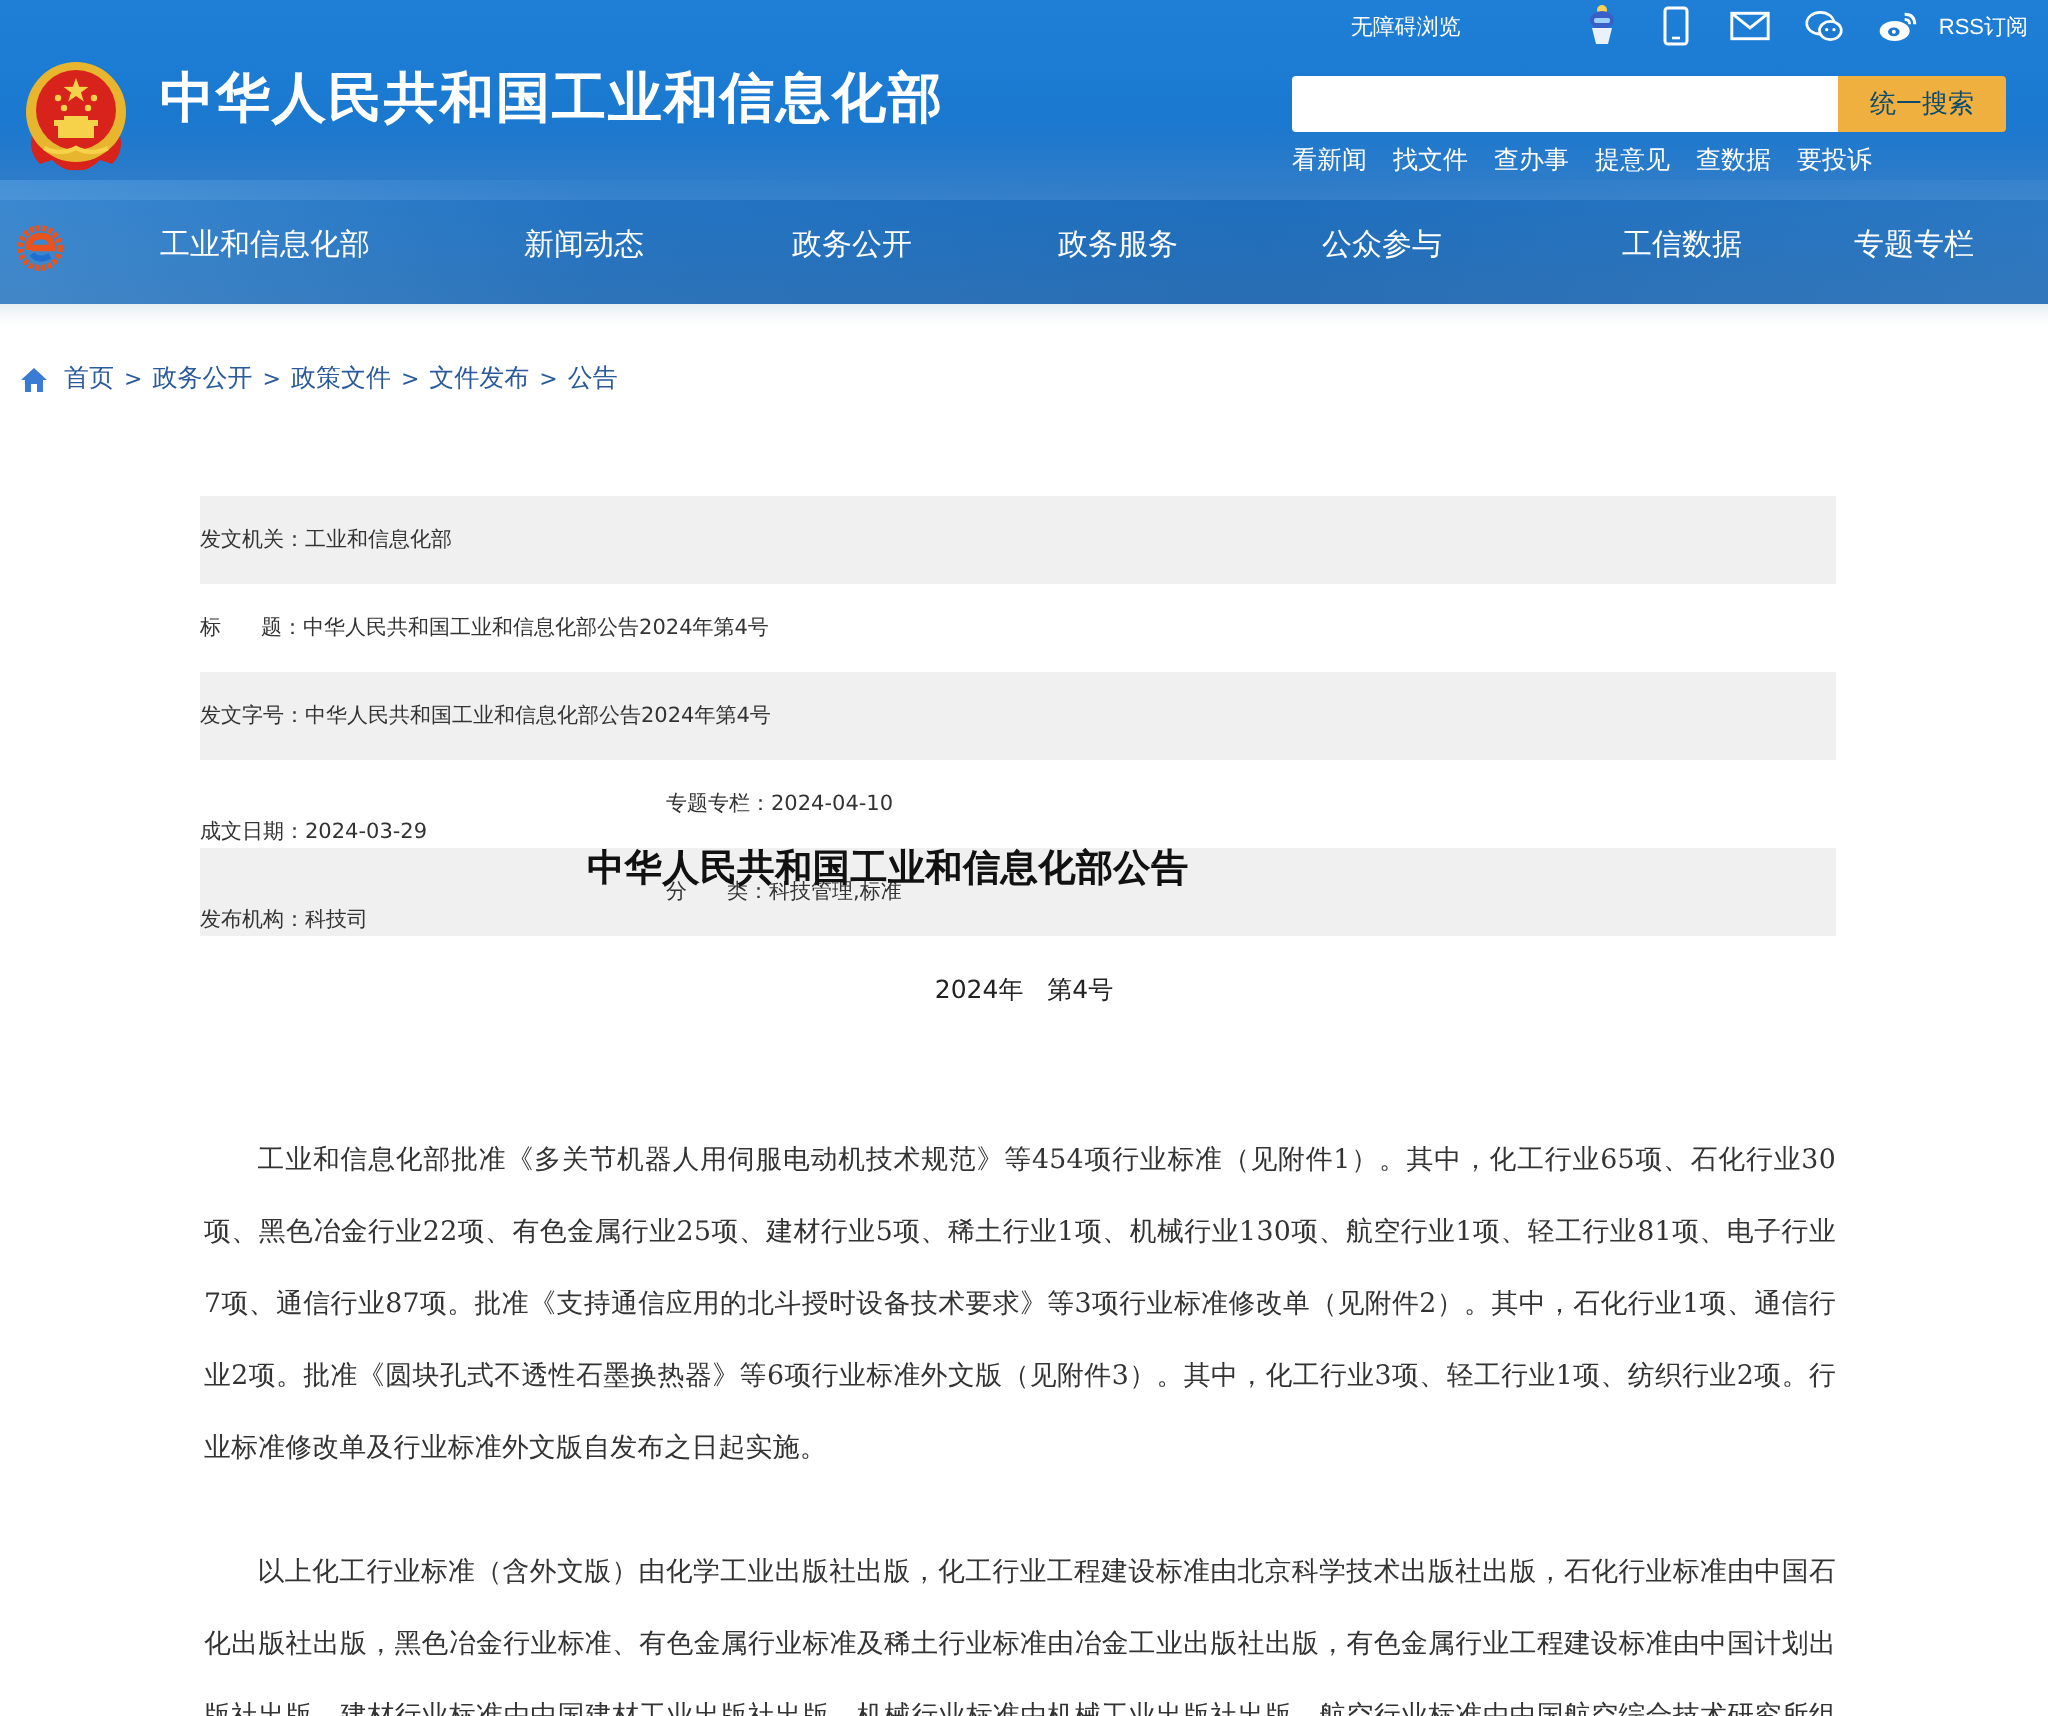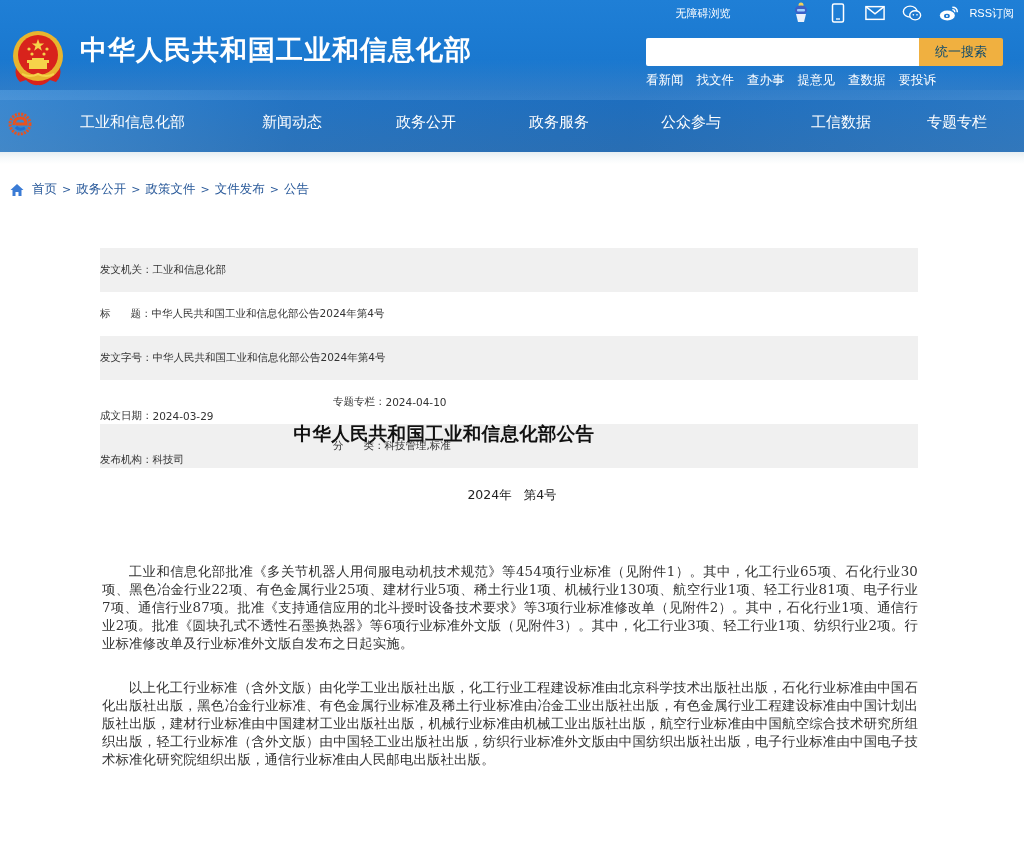--- a/index.html
+++ b/index.html
@@ -86,21 +86,21 @@
     .doc-title {
       position: absolute; left: 0; top: 421px; width: 888px; text-align: center;
       font-size: 18.5px; font-weight: bold; color: #111; font-family: "DejaVu Sans", sans-serif; letter-spacing: 0.3px;
     }
     .doc-number {
       position: absolute; left: 0; top: 487px; width: 1024px; text-align: center;
       font-size: 12.5px; color: #222; font-family: "DejaVu Sans", sans-serif; white-space: pre;
     }
     .doc-body { position: absolute; left: 102px; top: 563px; width: 816px; }
     .doc-body p {
-      font-family: "DejaVu Serif", "Liberation Serif", serif; font-size: 13.4px; line-height: 18px;
+      font-family: "DejaVu Serif", "Liberation Serif", serif; font-size: 13.4px; line-height: 36px;
       color: #333; text-indent: 2em; text-align: justify; margin-bottom: 26px; letter-spacing: 0.15px;
     }
   </style>
 </head>
 <body>
 
 <div class="header">
 
   <svg class="emblem" viewBox="0 0 56 58" width="56" height="58">
     <path d="M6 38 Q4 46 10 52 L16 50 Q22 56 28 55 Q34 56 40 50 L46 52 Q52 46 50 38 Z" fill="#d8231c"></path>

